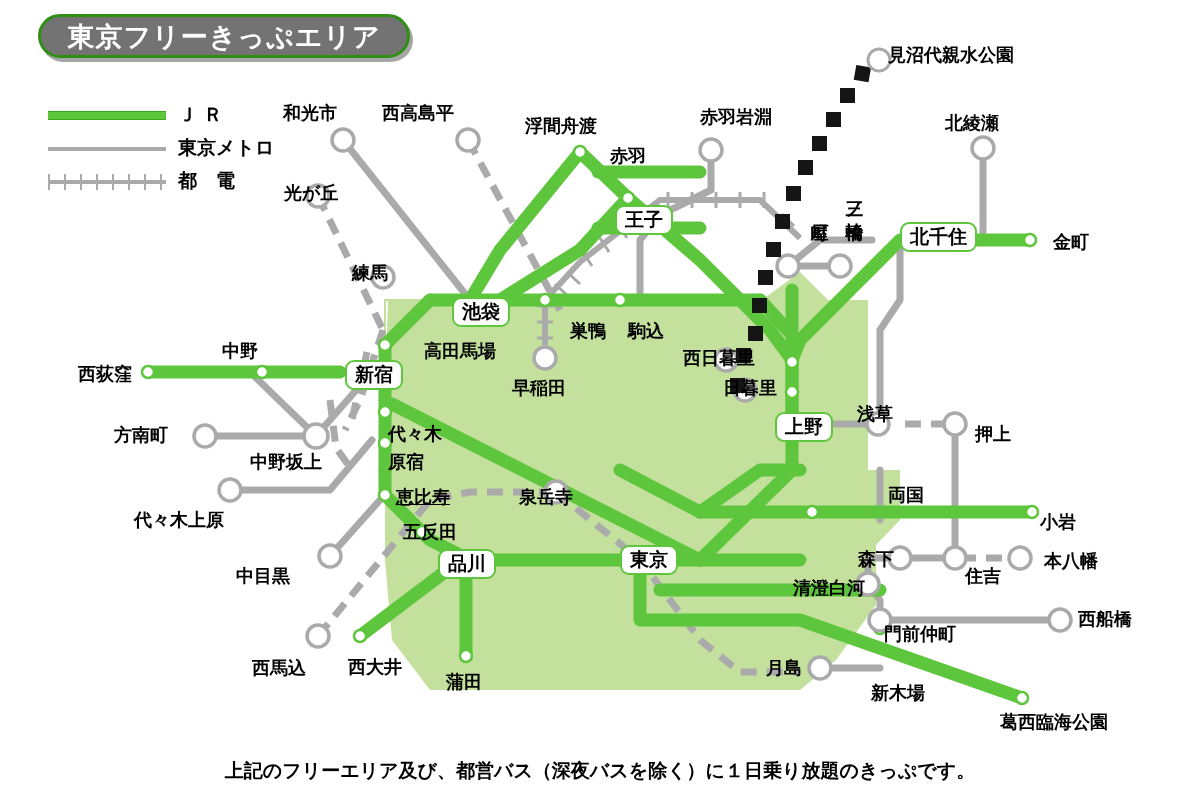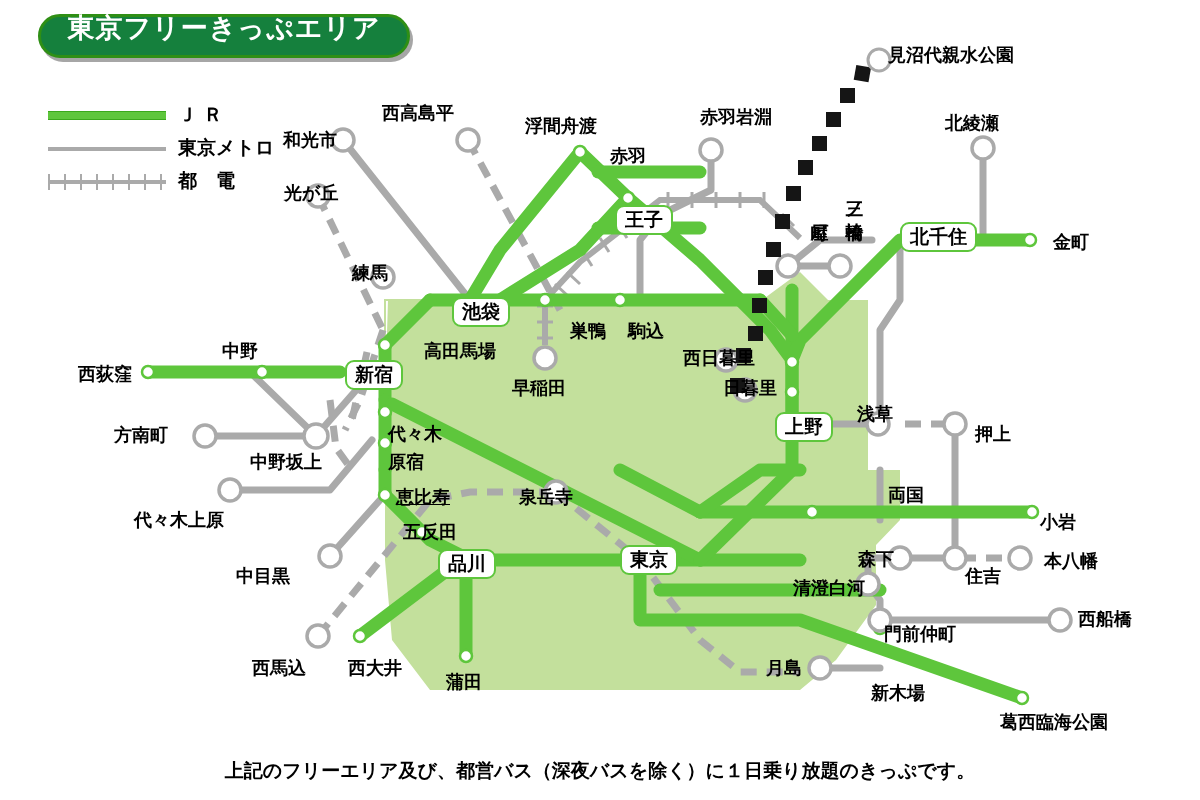--- a/index.html
+++ b/index.html
@@ -27,28 +27,27 @@
     height: 800px;
   }
   
   #title-badge {
     position: absolute;
     left: 38px;
     top: 14px;
     width: 372px;
     height: 44px;
     border-radius: 22px;
-    background: #15803d;
+    background: #737373;
     border: 3px solid #2f8f15;
     box-sizing: border-box;
     box-shadow: 3px 4px 0 rgba(0,0,0,0.35);
     display: flex;
-    align-items: flex-start;
+    align-items: center;
     justify-content: center;
-    font-family: Liberation Mono, monospace;
   }
   #title-badge .tx {
     color: #ffffff;
     font-size: 27px;
     font-weight: bold;
     letter-spacing: 1px;
     line-height: 1;
     white-space: nowrap;
   }
   
@@ -391,21 +390,21 @@
     <div class="legend-row">
       <span class="legend-sample">
           <i class="ls-toden-line"></i>
           <i class="ls-toden-ticks"></i>
         </span>
       <span class="legend-label">都　電</span>
     </div>
   </div>
 
   <div id="station-labels">
-      <div class="st-label" style="left: 283px; top: 103px; margin-top: 27px;">和光市</div>
+      <div class="st-label" style="left: 283px; top: 103px;">和光市</div>
       <div class="st-label" style="left: 382px; top: 103px;">西高島平</div>
       <div class="st-label" style="left: 525px; top: 116px;">浮間舟渡</div>
       <div class="st-label" style="left: 610px; top: 146px;">赤羽</div>
       <div class="st-label" style="left: 700px; top: 107px;">赤羽岩淵</div>
       <div class="st-label" style="left: 888px; top: 45px;">見沼代親水公園</div>
       <div class="st-label" style="left: 945px; top: 113px;">北綾瀬</div>
       <div class="st-label vertical" style="left: 845px; top: 188px;">三ノ輪橋</div>
       <div class="st-label vertical" style="left: 810px; top: 210px;">町屋</div>
       <div class="st-label" style="left: 1053px; top: 232px;">金町</div>
       <div class="st-label" style="left: 284px; top: 183px;">光が丘</div>
@@ -434,21 +433,21 @@
       <div class="st-label" style="left: 858px; top: 549px;">森下</div>
       <div class="st-label" style="left: 965px; top: 566px;">住吉</div>
       <div class="st-label" style="left: 1044px; top: 551px;">本八幡</div>
       <div class="st-label" style="left: 793px; top: 578px;">清澄白河</div>
       <div class="st-label" style="left: 1078px; top: 609px;">西船橋</div>
       <div class="st-label" style="left: 884px; top: 624px;">門前仲町</div>
       <div class="st-label" style="left: 766px; top: 658px;">月島</div>
       <div class="st-label" style="left: 871px; top: 683px;">新木場</div>
       <div class="st-label" style="left: 1000px; top: 712px;">葛西臨海公園</div>
       <div class="st-label" style="left: 252px; top: 658px;">西馬込</div>
-      <div class="st-label" style="left: 348px; top: 658px;">西大井</div>
+      <div class="st-label" style="left: 348px; top: 658px; font-family: Liberation Serif, serif;">西大井</div>
       <div class="st-label" style="left: 446px; top: 672px;">蒲田</div>
     </div>
 
   <div id="major-labels">
       <div class="major-label" style="left: 615px; top: 205px;">王子</div>
       <div class="major-label" style="left: 452px; top: 297px;">池袋</div>
       <div class="major-label" style="left: 345px; top: 360px;">新宿</div>
       <div class="major-label" style="left: 900px; top: 222px;">北千住</div>
       <div class="major-label" style="left: 775px; top: 412px;">上野</div>
       <div class="major-label" style="left: 438px; top: 549px;">品川</div>

